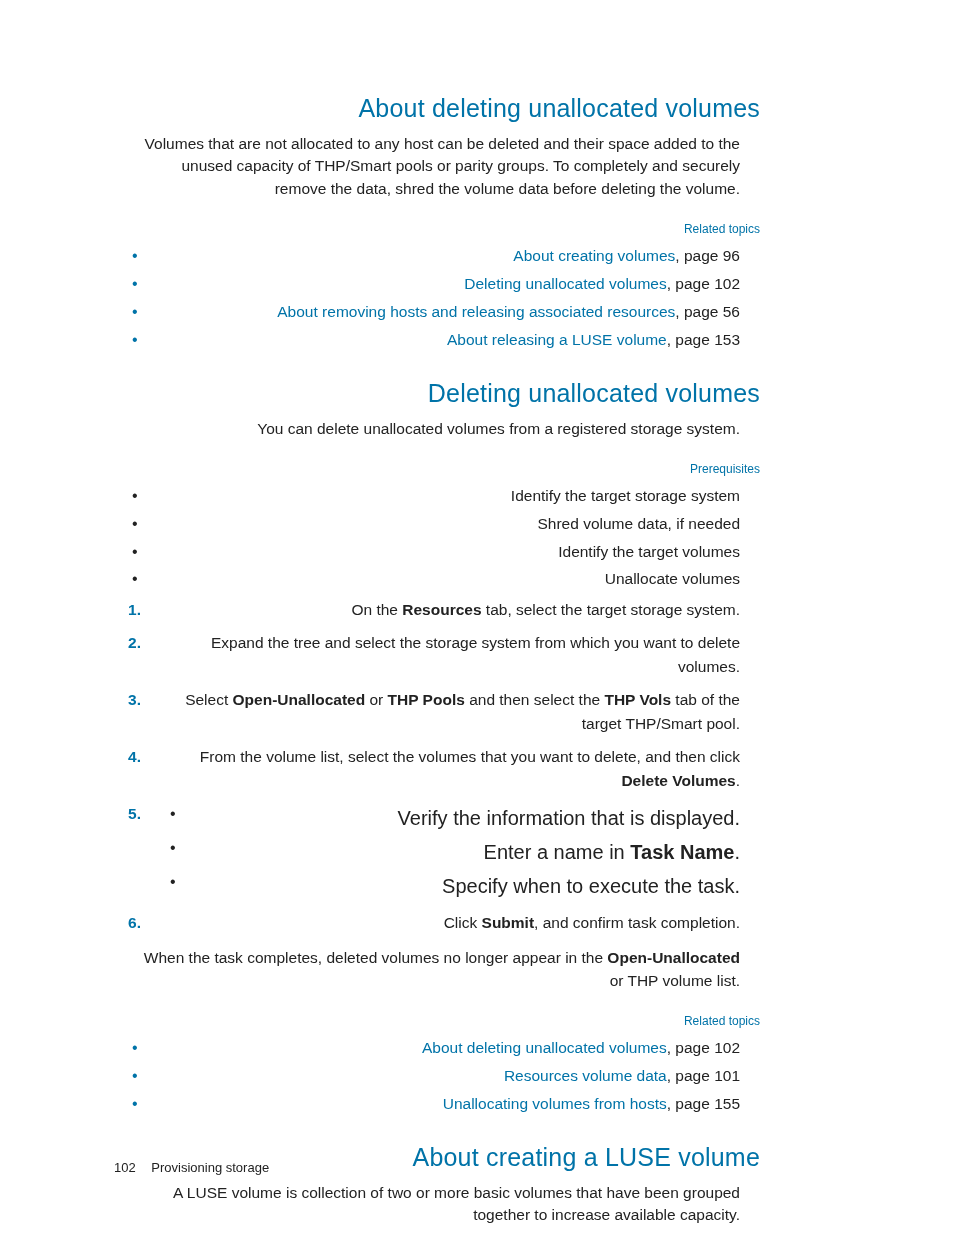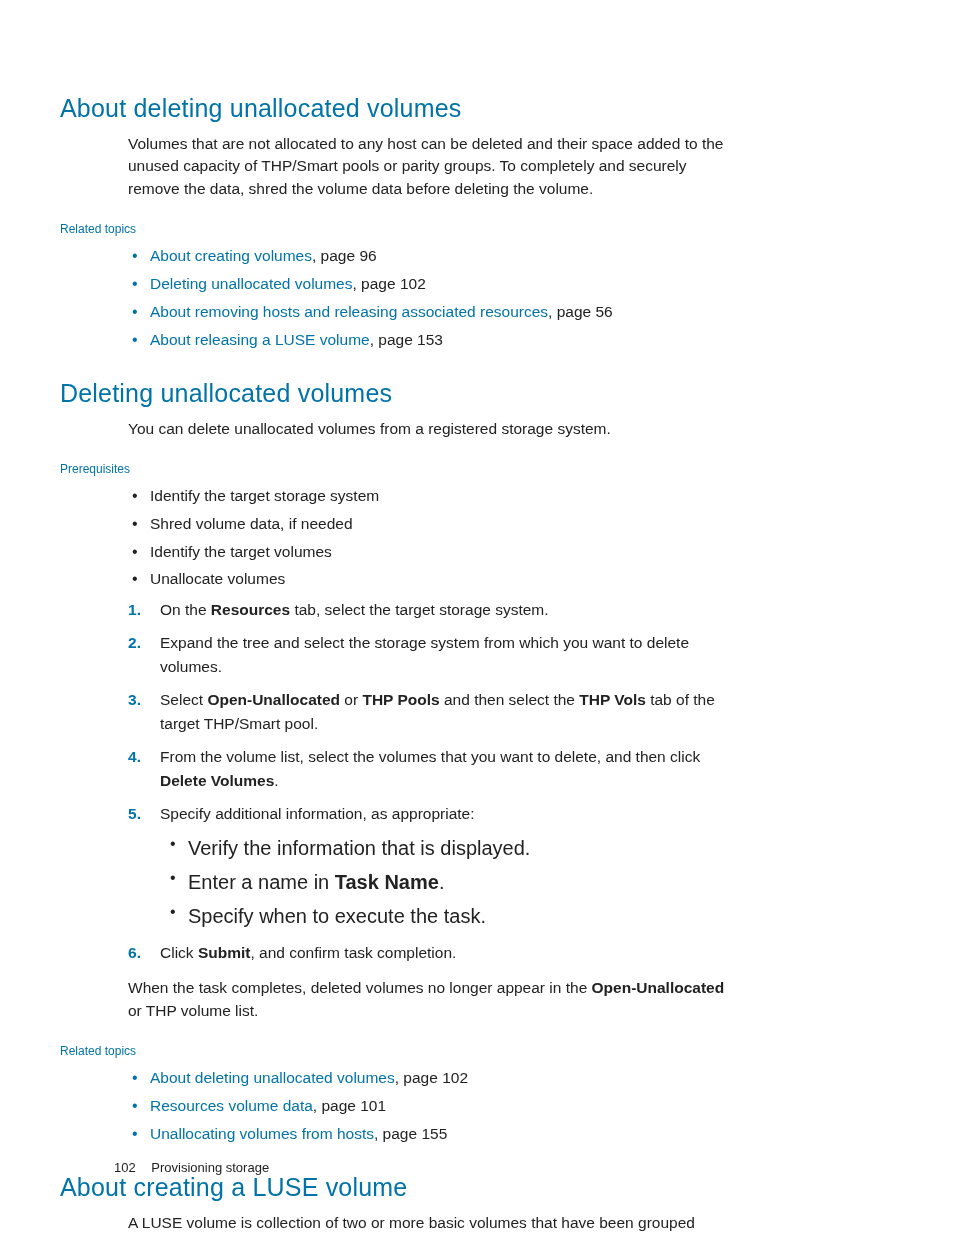--- a/index.html
+++ b/index.html
@@ -11,20 +11,21 @@
     background: #fff;
     font-family: "Segoe UI", "Helvetica Neue", Arial, sans-serif;
     color: #222;
   }
   .page {
     box-sizing: border-box;
     width: 820px;
     height: 1235px;
     padding: 78px 60px 0 60px;
     position: relative;
+    text-align: right;
   }
   h2.section {
     font-size: 25px;
     font-weight: 400;
     color: #0073a8;
     margin: 16px 0 10px 0;
     letter-spacing: 0.2px;
   }
   h3.sub {
     font-size: 12px;
@@ -155,21 +156,20 @@
       <li>Identify the target volumes</li>
       <li>Unallocate volumes</li>
     </ul>
 
     <ol class="steps">
       <li><span>On the </span><b>Resources</b><span> tab, select the target storage system.</span></li>
       <li>Expand the tree and select the storage system from which you want to delete volumes.</li>
       <li><span>Select </span><b>Open-Unallocated</b><span> or </span><b>THP Pools</b><span> and then select the </span><b>THP Vols</b><span> tab of the target THP/Smart pool.</span></li>
       <li><span>From the volume list, select the volumes that you want to delete, and then click </span><b>Delete Volumes</b><span>.</span></li>
       <li>
-        <span>Specify additional information, as appropriate:</span>
         <ul class="sub-bullets">
           <li>Verify the information that is displayed.</li>
           <li><span>Enter a name in </span><b>Task Name</b><span>.</span></li>
           <li>Specify when to execute the task.</li>
         </ul>
       </li>
       <li><span>Click </span><b>Submit</b><span>, and confirm task completion.</span></li>
     </ol>
 
     <p class="para" style="margin-top:12px;"><span>When the task completes, deleted volumes no longer appear in the </span><b>Open-Unallocated</b><span> or THP volume list.</span></p>

